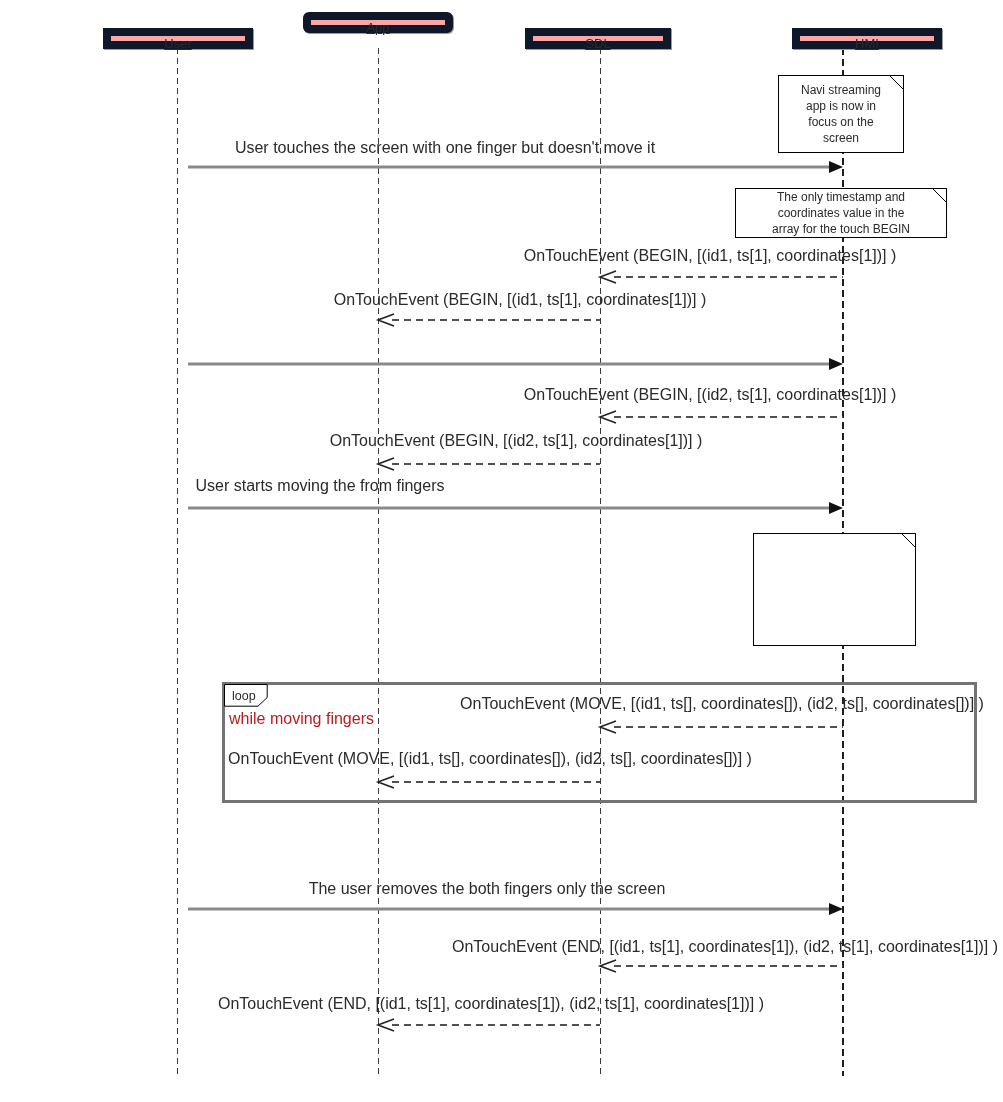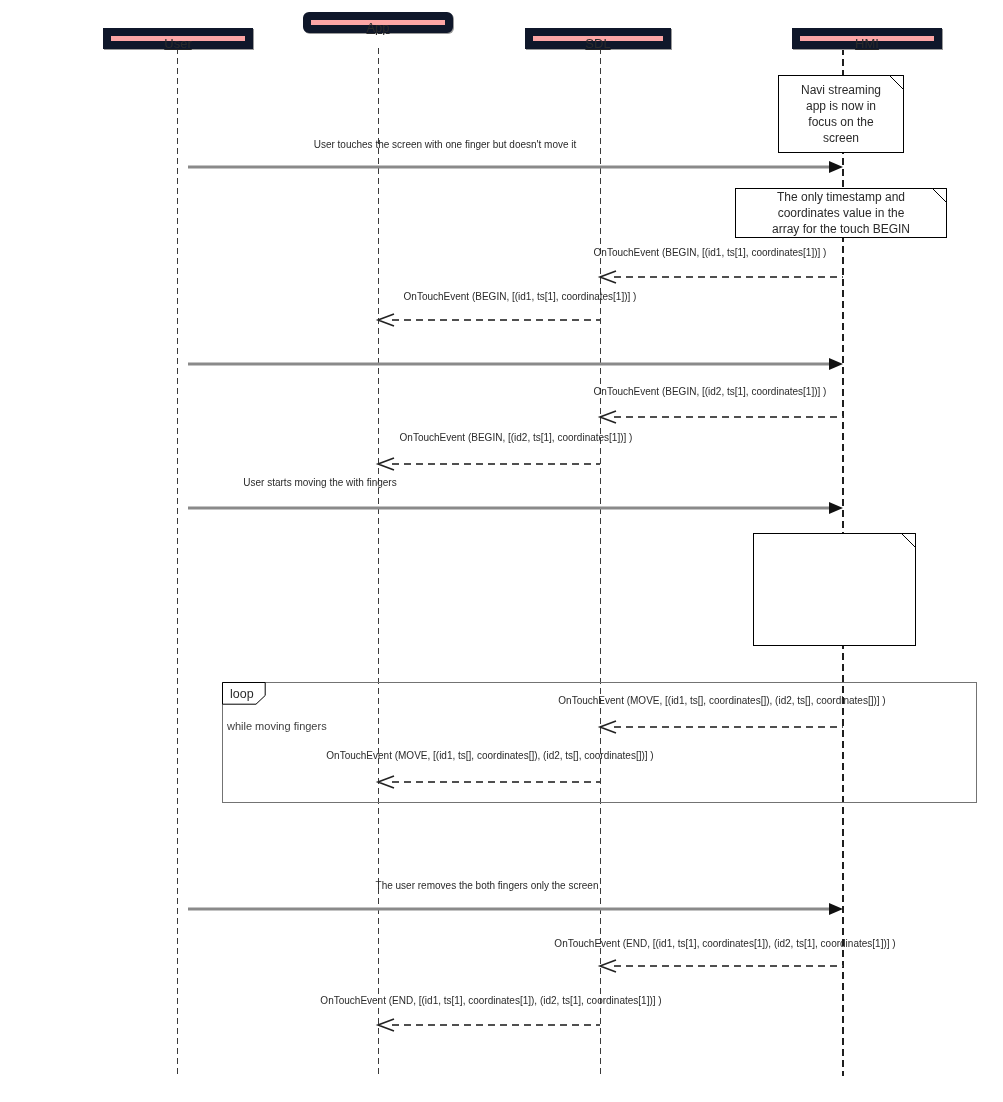--- a/index.html
+++ b/index.html
@@ -15,26 +15,26 @@
   .participant-head .plabel{font-size:13px;text-decoration:underline;color:#2a2a2a;}
   .lifeline{position:absolute;z-index:1;}
   .lifeline.normal{width:1px;background:repeating-linear-gradient(to bottom,#3a3a3a 0 6px,transparent 6px 10px);}
   .lifeline.bold{width:2px;background:repeating-linear-gradient(to bottom,#1f1f1f 0 7px,transparent 7px 11px);}
   .note{
     position:absolute;background:#fff;border:1px solid #000;box-sizing:border-box;
     font-size:12px;line-height:16px;text-align:center;white-space:pre-line;
     display:flex;align-items:center;justify-content:center;z-index:6;padding:2px 4px;
   }
   .note .fold{position:absolute;top:-1px;right:-1px;}
-  .loop-frame{position:absolute;border:1px solid #737373;box-sizing:border-box;z-index:2;}
+  .loop-frame{position:absolute;border:3px solid #737373;box-sizing:border-box;z-index:2;}
   .loop-tab{position:absolute;left:-1px;top:-1px;z-index:3;}
-  .loop-guard{position:absolute;left:4px;top:37px;font-size:11px;color:#404040;z-index:3;}
+  .loop-guard{position:absolute;left:4px;top:25px;font-size:16px;color:#b91c1c;z-index:3;}
   .msg-label{
     position:absolute;transform:translateX(-50%);white-space:nowrap;
-    font-size:10px;color:#2a2a2a;z-index:4;
+    font-size:16px;color:#2a2a2a;z-index:4;
   }
   .msg-arrow{position:absolute;z-index:3;overflow:visible;}
 </style>
 </head>
 <body>
 
 <div id="canvas">
     <div class="lifeline normal" style="left: 177px; top: 48px; height: 1028px;"></div>
     <div class="participant-head" style="left: 103px; top: 28px; width: 150px; height: 21px;">
       <span class="plabel">User</span>
@@ -94,21 +94,21 @@
     <div class="msg-label" style="left: 710px; top: 386px;">OnTouchEvent (BEGIN, [(id2, ts[1], coordinates[1])] )</div>
     <svg class="msg-arrow" height="14" width="246" style="top: 410px; left: 597px;">
       <line x1="17" y1="7" x2="246" y2="7" stroke="#4f4f4f" stroke-width="2" stroke-dasharray="7,5"></line>
       <polyline points="19,1 3,7 19,13" fill="none" stroke="#222" stroke-width="1.6"></polyline>
     </svg>
     <div class="msg-label" style="left: 516px; top: 432px;">OnTouchEvent (BEGIN, [(id2, ts[1], coordinates[1])] )</div>
     <svg class="msg-arrow" height="14" width="225" style="top: 457px; left: 375px;">
       <line x1="17" y1="7" x2="225" y2="7" stroke="#4f4f4f" stroke-width="2" stroke-dasharray="7,5"></line>
       <polyline points="19,1 3,7 19,13" fill="none" stroke="#222" stroke-width="1.6"></polyline>
     </svg>
-    <div class="msg-label" style="left: 320px; top: 477px;">User starts moving the with fingers</div>
+    <div class="msg-label" style="left: 320px; top: 477px;">User starts moving the from fingers</div>
     <svg class="msg-arrow" height="14" width="655" style="top: 501px; left: 188px;">
       <line x1="0" y1="7" x2="643" y2="7" stroke="#8a8a8a" stroke-width="3"></line>
       <polygon points="641,1 655,7 641,13" fill="#111111"></polygon>
     </svg>
     <div class="msg-label" style="left: 722px; top: 695px;">OnTouchEvent (MOVE, [(id1, ts[], coordinates[]), (id2, ts[], coordinates[])] )</div>
     <svg class="msg-arrow" height="14" width="246" style="top: 720px; left: 597px;">
       <line x1="17" y1="7" x2="246" y2="7" stroke="#4f4f4f" stroke-width="2" stroke-dasharray="7,5"></line>
       <polyline points="19,1 3,7 19,13" fill="none" stroke="#222" stroke-width="1.6"></polyline>
     </svg>
     <div class="msg-label" style="left: 490px; top: 750px;">OnTouchEvent (MOVE, [(id1, ts[], coordinates[]), (id2, ts[], coordinates[])] )</div>

